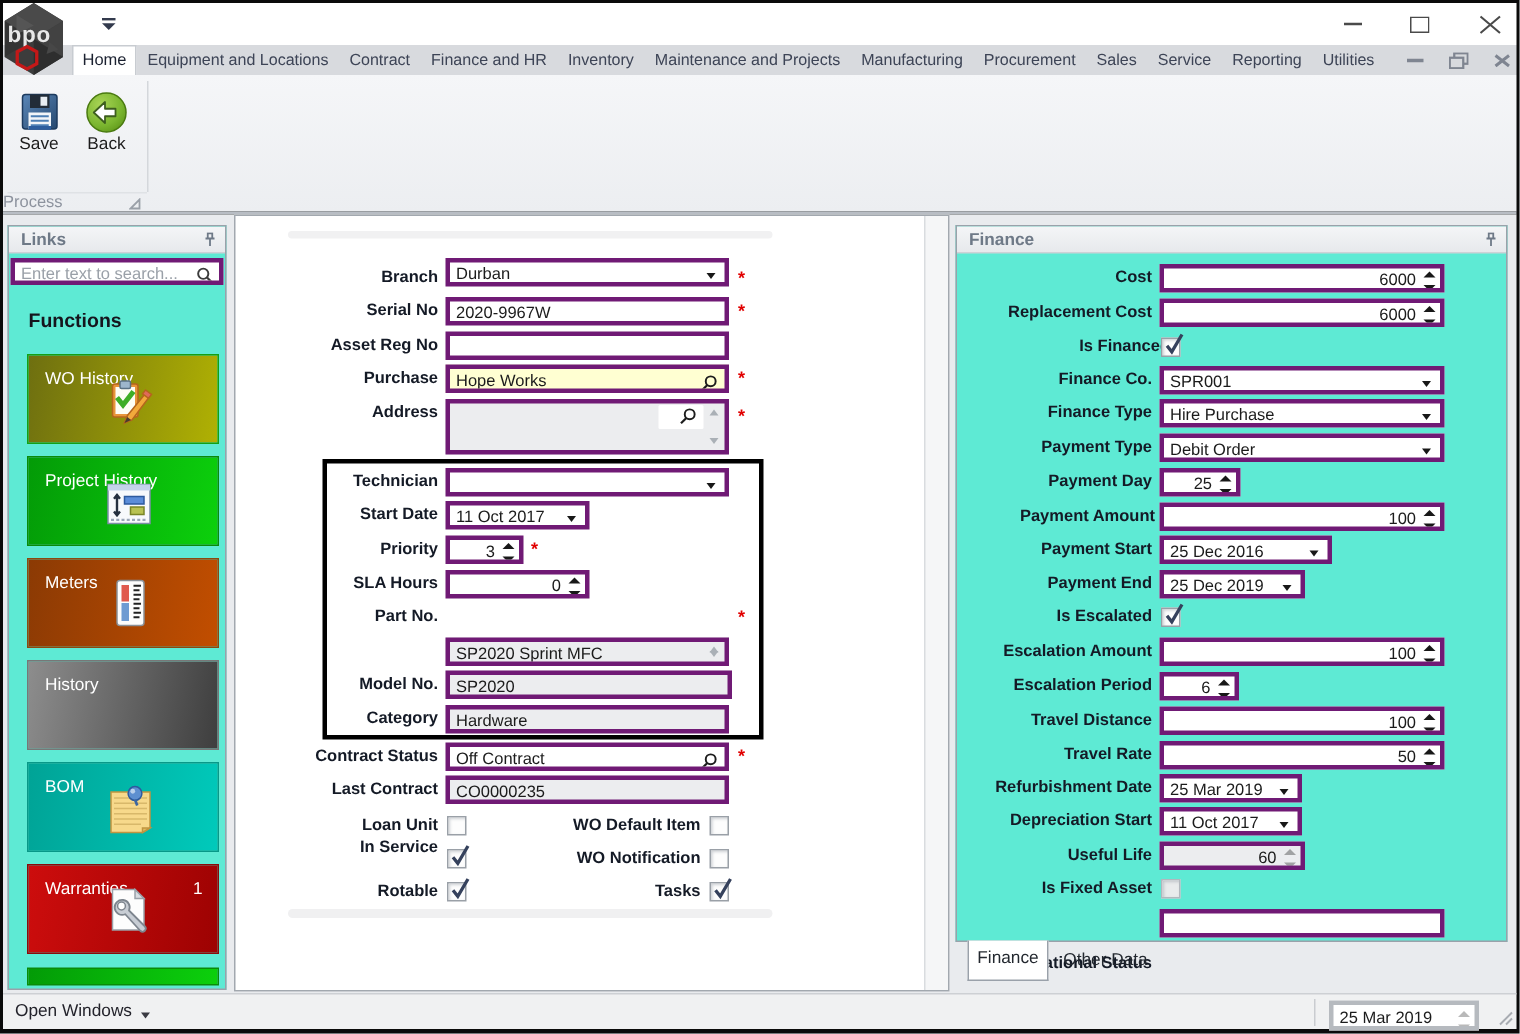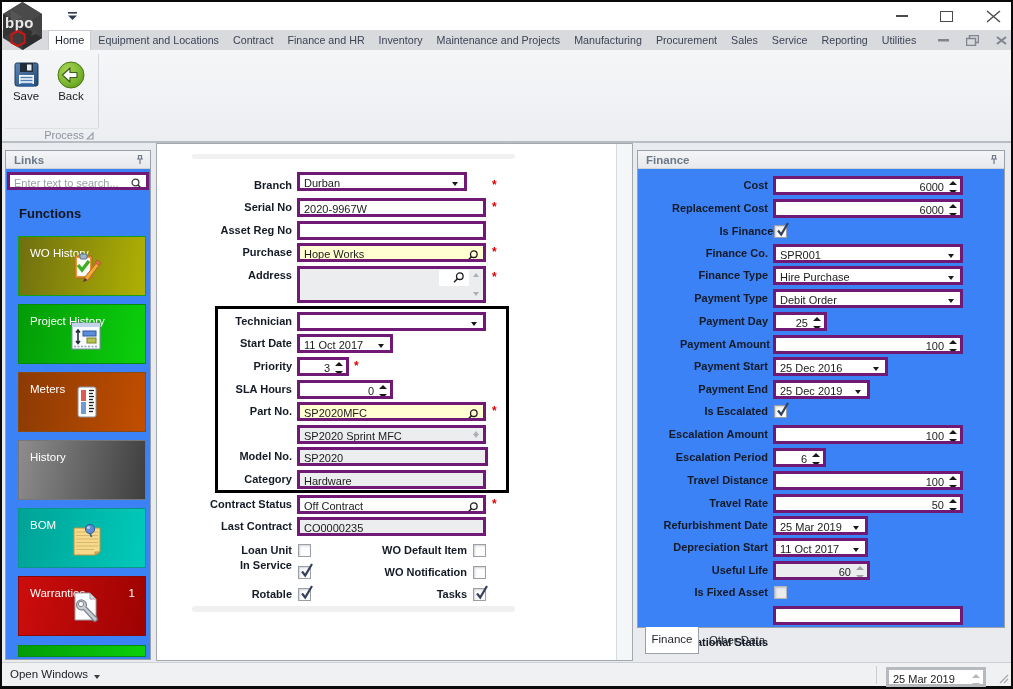--- a/index.html
+++ b/index.html
@@ -15,21 +15,21 @@
 .lbl{position:absolute;height:19px;line-height:19px;font-size:11px;font-weight:bold;color:#141a26;text-align:right}
 .fld{position:absolute;height:19px;background:#fff;border:3px solid #701a75;font-size:11px;line-height:17px;padding:0 4px;color:#1b1b1b;overflow:hidden}
 .dis{background:#ecedef}
 .yel{background:#ffffd2}
 .ast{position:absolute;color:#e10000;font-weight:bold;font-size:12px;height:19px;line-height:19px}
 .darr{position:absolute;width:0;height:0;border-left:3.5px solid transparent;border-right:3.5px solid transparent;border-top:4px solid #181818}
 .cb{position:absolute;width:13px;height:13px;background:#fdfdfd;border:1px solid #9aa0a7;box-shadow:inset 1px 1px 2px rgba(120,130,140,.35)}
 .spn{position:absolute;right:3px;top:2px;width:8px;height:13px}
 .spn::before{content:"";position:absolute;top:0;left:0;width:0;height:0;border-left:4px solid transparent;border-right:4px solid transparent;border-bottom:4.5px solid #181818}
 .spn::after{content:"";position:absolute;bottom:0;left:0;width:0;height:0;border-left:4px solid transparent;border-right:4px solid transparent;border-top:4.5px solid #181818}
-.panel{position:absolute;background:#3b82f6;border:1px solid #9aa1aa}
+.panel{position:absolute;background:#5eead4;border:1px solid #9aa1aa}
 .phead{position:absolute;left:0;top:0;right:0;height:18px;background:linear-gradient(#f4f5f7,#e7e9ec);border-bottom:1px solid #cdd1d6;color:#6e7987;font-weight:bold;font-size:11.5px;line-height:18px;padding-left:8px}
 .tile{position:absolute;left:12px;width:128px;height:60px;color:#fff;font-size:11.5px}
 .tile span{position:absolute;left:11px;top:10px}
 </style></head><body>
 <div id="titlebar">
 <svg style="position:absolute;left:894px;top:13px" width="12" height="2">
       <rect width="12" height="2" fill="#4a4a4a"></rect>
     </svg>
 <svg style="position:absolute;left:938px;top:9px" width="13" height="11">
       <rect x="0.5" y="0.5" width="12" height="10" fill="none" stroke="#4a4a4a"></rect>
@@ -82,21 +82,21 @@
           <stop offset="1" stop-color="#558c12"></stop>
         </radialGradient>
       </defs>
       <circle cx="14" cy="14" r="13" fill="url(#bg)" stroke="#4a7a10"></circle>
       <path d="M13 7 v4.5 h7 v5 h-7 V21 L5.5 14 z" fill="#fff" stroke="#3d5e1e" stroke-width="1.2" stroke-linejoin="round"></path>
     </svg>
 <div style="position:absolute;left:0px;top:40px;width:48px;text-align:center;font-size:11.5px;color:#1c1c1c">Save</div>
 <div style="position:absolute;left:53px;top:40px;width:32px;text-align:center;font-size:11.5px;color:#1c1c1c">Back</div>
 <div style="position:absolute;left:96px;top:4px;width:1px;height:74px;background:#d4d7db"></div>
 <div style="position:absolute;left:3px;top:78px;width:93px;height:1px;background:#dfe2e5"></div>
-<div style="position:absolute;left:0;top:79px;width:82px;height:13px;text-align:right;font-size:11px;color:#8d939e">Process</div>
+<div style="position:absolute;left:0;top:79px;width:82px;height:13px;text-align:left;font-size:11px;color:#8d939e">Process</div>
 <svg style="position:absolute;left:84px;top:82px" width="8" height="8">
       <path d="M7 1 V7 H1 Z" fill="none" stroke="#9aa0a8" stroke-width="1.2"></path>
     </svg>
 </div>
 <div id="ribbonline"></div>
 <div id="workspace"></div>
 <div id="logo" style="position:absolute;left:3px;top:2px;width:39px;height:48px">
 <svg width="39" height="48" viewBox="0 0 39 48">
       <polygon points="19.5,0 39,12 39,36 19.5,48 0,36 0,12" fill="#3c3c3c"></polygon>
       <polygon points="19.5,0 39,12 19.5,24 0,12" fill="#4a4a4a"></polygon>
@@ -190,21 +190,21 @@
       </svg>
     </div>
 <div class="tile" style="top:494px;height:12px;background:linear-gradient(100deg,#039b07,#0cd00c);border:1px solid #0a8a0a"></div>
 </div>
 <div id="centerpanel" style="position:absolute;left:156px;top:143px;width:477px;height:518px;background:#fff;border:1px solid #a2a8af">
 <div style="position:absolute;left:35px;top:10px;width:323px;height:5px;background:#f1f1f2;border-radius:3px"></div>
 <div style="position:absolute;left:35px;top:462px;width:323px;height:6px;background:#f0f0f1;border-radius:3px"></div>
 <div style="position:absolute;left:459px;top:0;width:16px;height:516px;background:#f5f6f7;border-left:1px solid #d9dcdf"></div>
 <div style="position:absolute;left:58px;top:162px;width:294px;height:187px;border:3px solid #000"></div>
 <div class="lbl" style="left:5px;top:32px;width:130px">Branch</div>
-    <div class="fld" style="left:140px;top:28px;width:170px">Durban<span class="darr" style="right:6px;top:7px"></span></div>
+    <div class="fld" style="left:140px;top:28px;width:189px">Durban<span class="darr" style="right:6px;top:7px"></span></div>
     <div class="ast" style="left:335px;top:32px">*</div>
 <div class="lbl" style="left:5px;top:54px;width:130px">Serial No</div>
     <div class="fld" style="left:140px;top:54px;width:189px">2020-9967W</div>
     <div class="ast" style="left:335px;top:54px">*</div>
 <div class="lbl" style="left:5px;top:77px;width:130px">Asset Reg No</div>
     <div class="fld" style="left:140px;top:77px;width:189px"></div>
 <div class="lbl" style="left:5px;top:99px;width:130px">Purchase</div>
     <div class="fld yel" style="left:140px;top:99px;width:189px">Hope Works<svg class="mg" style="position:absolute;right:5px;top:4px" width="11" height="11">
         <circle cx="6.8" cy="4.2" r="3.3" fill="none" stroke="#1d1d1d" stroke-width="1.3"></circle>
         <path d="M4.4 6.8 L1 10.2" stroke="#1d1d1d" stroke-width="1.5"></path>
@@ -226,24 +226,20 @@
       <span class="darr" style="right:6px;top:7px"></span>
     </div>
 <div class="lbl" style="left:5px;top:190px;width:130px">Start Date</div>
     <div class="fld" style="left:140px;top:190px;width:96px">11 Oct 2017<span class="darr" style="right:6px;top:7px"></span></div>
 <div class="lbl" style="left:5px;top:213px;width:130px">Priority</div>
     <div class="fld" style="left:140px;top:213px;width:52px;padding-right:16px;text-align:right">3<span class="spn"></span></div>
     <div class="ast" style="left:197px;top:213px">*</div>
 <div class="lbl" style="left:5px;top:236px;width:130px">SLA Hours</div>
     <div class="fld" style="left:140px;top:236px;width:96px;padding-right:16px;text-align:right">0<span class="spn"></span></div>
 <div class="lbl" style="left:5px;top:258px;width:130px">Part No.</div>
-    <div class="fld yel" style="left:140px;top:258px;width:189px">SP2020MFC<svg style="position:absolute;right:5px;top:4px" width="11" height="11">
-        <circle cx="6.8" cy="4.2" r="3.3" fill="none" stroke="#1d1d1d" stroke-width="1.3"></circle>
-        <path d="M4.4 6.8 L1 10.2" stroke="#1d1d1d" stroke-width="1.5"></path>
-      </svg></div>
     <div class="ast" style="left:335px;top:258px">*</div>
 <div class="fld dis" style="left:140px;top:281px;width:189px">SP2020 Sprint MFC<span style="position:absolute;right:4px;top:3px;width:0;height:0;border-left:3.5px solid transparent;border-right:3.5px solid transparent;border-bottom:4px solid #aab0b6"></span><span style="position:absolute;right:4px;bottom:3px;width:0;height:0;border-left:3.5px solid transparent;border-right:3.5px solid transparent;border-top:4px solid #aab0b6"></span></div>
 <div class="lbl" style="left:5px;top:303px;width:130px">Model No.</div>
     <div class="fld dis" style="left:140px;top:303px;width:191px">SP2020</div>
 <div class="lbl" style="left:5px;top:326px;width:130px">Category</div>
     <div class="fld dis" style="left:140px;top:326px;width:189px">Hardware</div>
 <div class="lbl" style="left:5px;top:351px;width:130px">Contract Status</div>
     <div class="fld" style="left:140px;top:351px;width:189px">Off Contract<svg style="position:absolute;right:5px;top:4px" width="11" height="11">
         <circle cx="6.8" cy="4.2" r="3.3" fill="none" stroke="#1d1d1d" stroke-width="1.3"></circle>
         <path d="M4.4 6.8 L1 10.2" stroke="#1d1d1d" stroke-width="1.5"></path>

